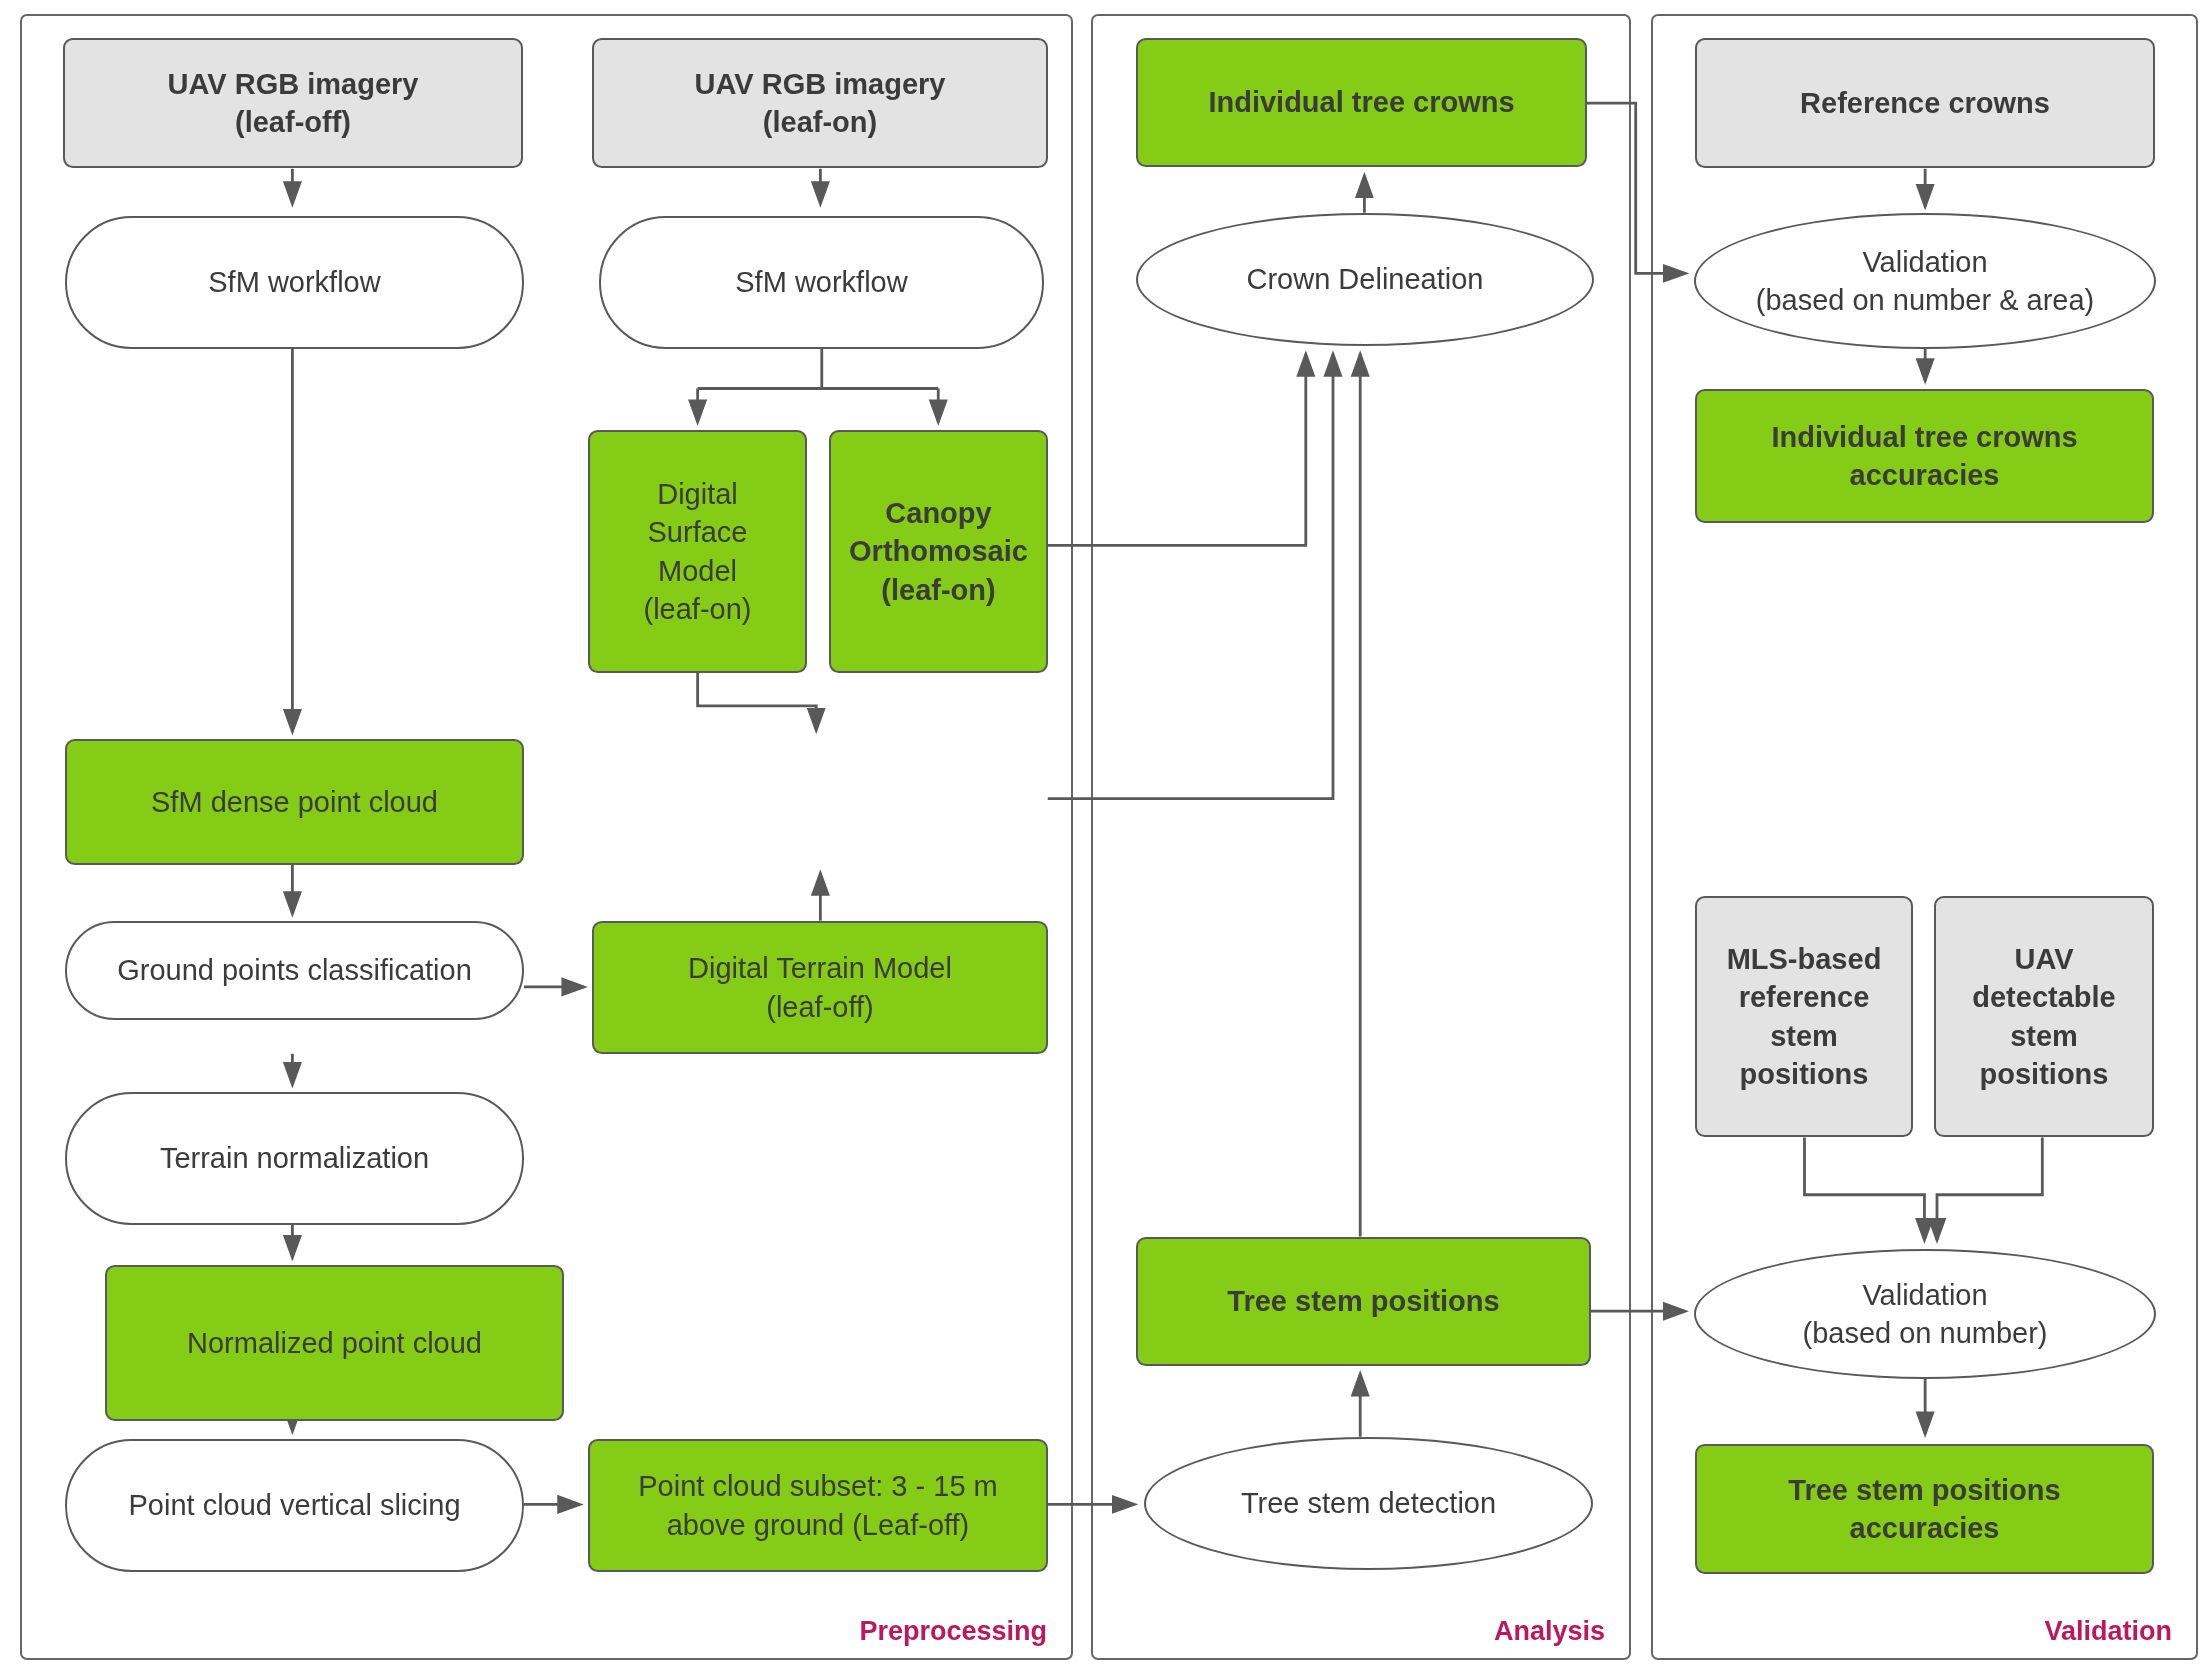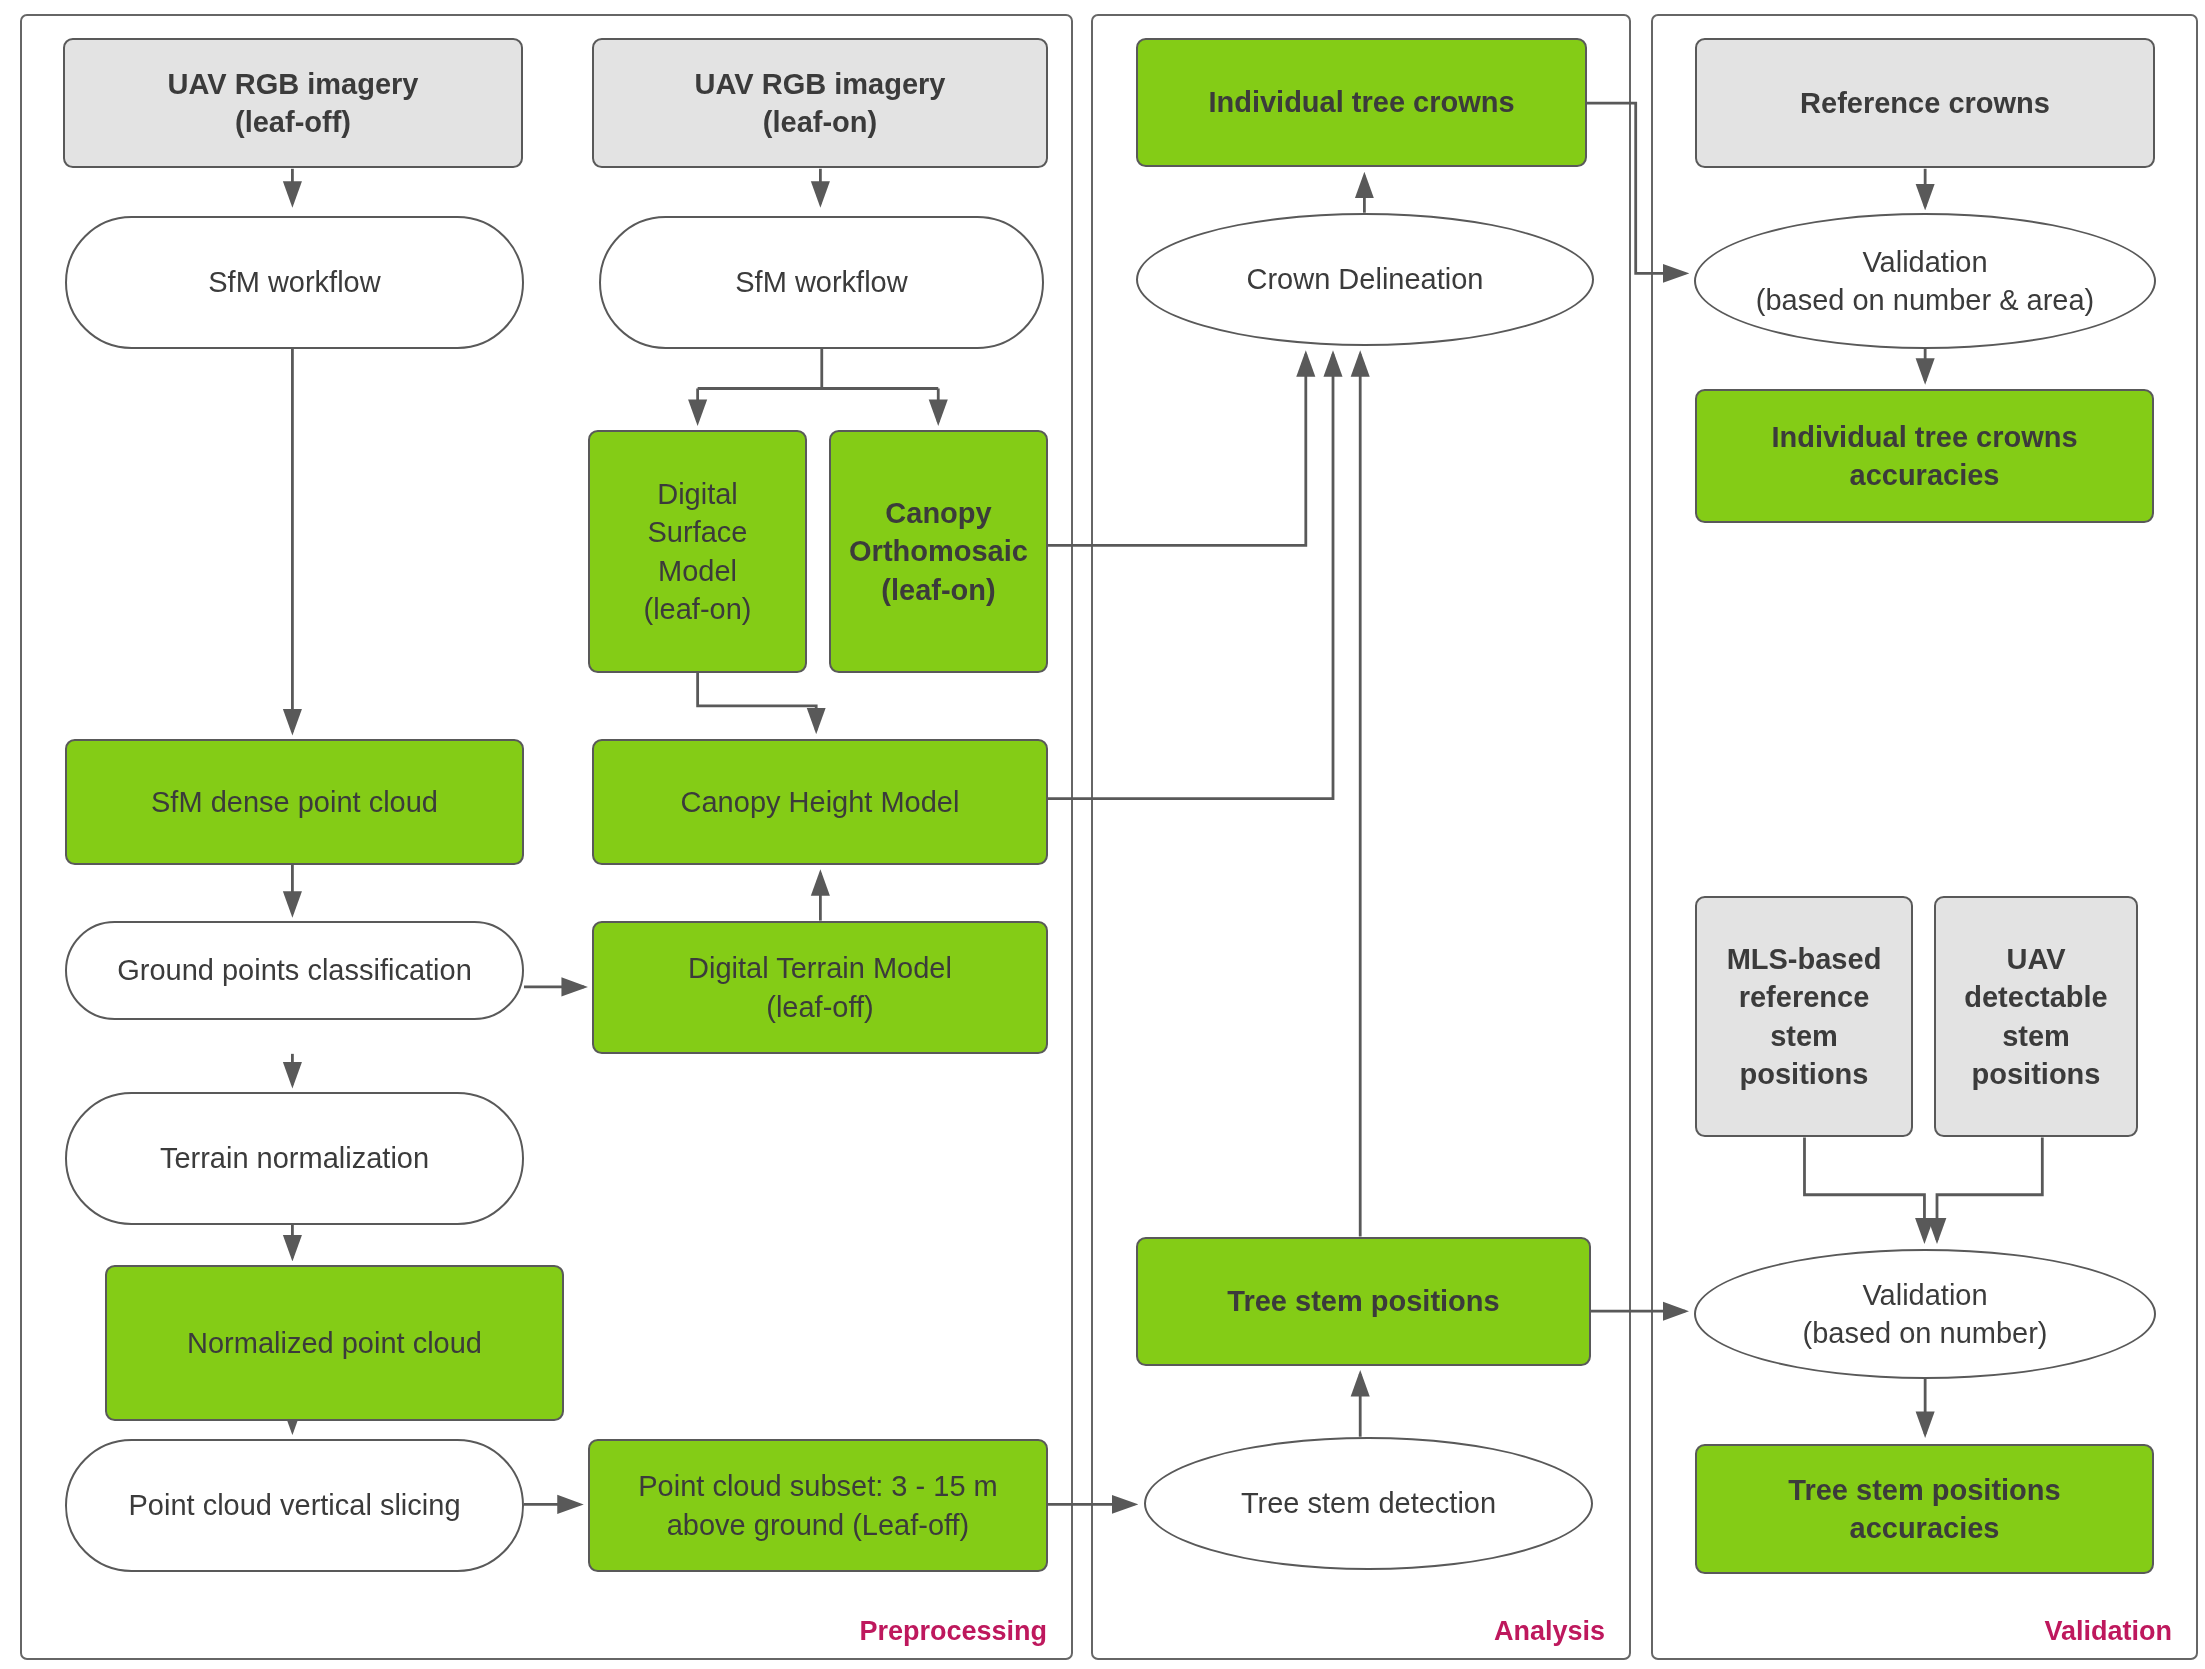--- a/index.html
+++ b/index.html
@@ -104,23 +104,20 @@
     <span>Digital
 Surface
 Model
 (leaf-on)</span>
   </div>
   <div class="node rect green" style="left:829px;top:430px;width:219px;height:243px;font-weight:bold;">
     <span>Canopy
 Orthomosaic
 (leaf-on)</span>
   </div>
-  <div class="node rect green" style="left:592px;top:739px;width:456px;height:126px;">
-    <span>Canopy Height Model</span>
-  </div>
   <div class="node rect green" style="left:592px;top:921px;width:456px;height:133px;">
     <span>Digital Terrain Model
 (leaf-off)</span>
   </div>
   <div class="node rect green" style="left:588px;top:1439px;width:460px;height:133px;">
     <span>Point cloud subset: 3 - 15 m
 above ground (Leaf-off)</span>
   </div>
 
   <div class="node rect green bold" style="left:1136px;top:38px;width:451px;height:129px;">
@@ -146,21 +143,21 @@
   <div class="node rect green bold" style="left:1695px;top:389px;width:459px;height:134px;">
     <span>Individual tree crowns
 accuracies</span>
   </div>
   <div class="node rect gray" style="left:1695px;top:896px;width:218px;height:241px;">
     <span>MLS-based
 reference
 stem
 positions</span>
   </div>
-  <div class="node rect gray" style="left:1934px;top:896px;width:204px;height:241px;">
+  <div class="node rect gray" style="left:1934px;top:896px;width:220px;height:241px;">
     <span>UAV
 detectable
 stem
 positions</span>
   </div>
   <div class="node ellipse" style="left:1694px;top:1249px;width:462px;height:130px;">
     <span>Validation
 (based on number)</span>
   </div>
   <div class="node rect green bold" style="left:1695px;top:1444px;width:459px;height:130px;">

